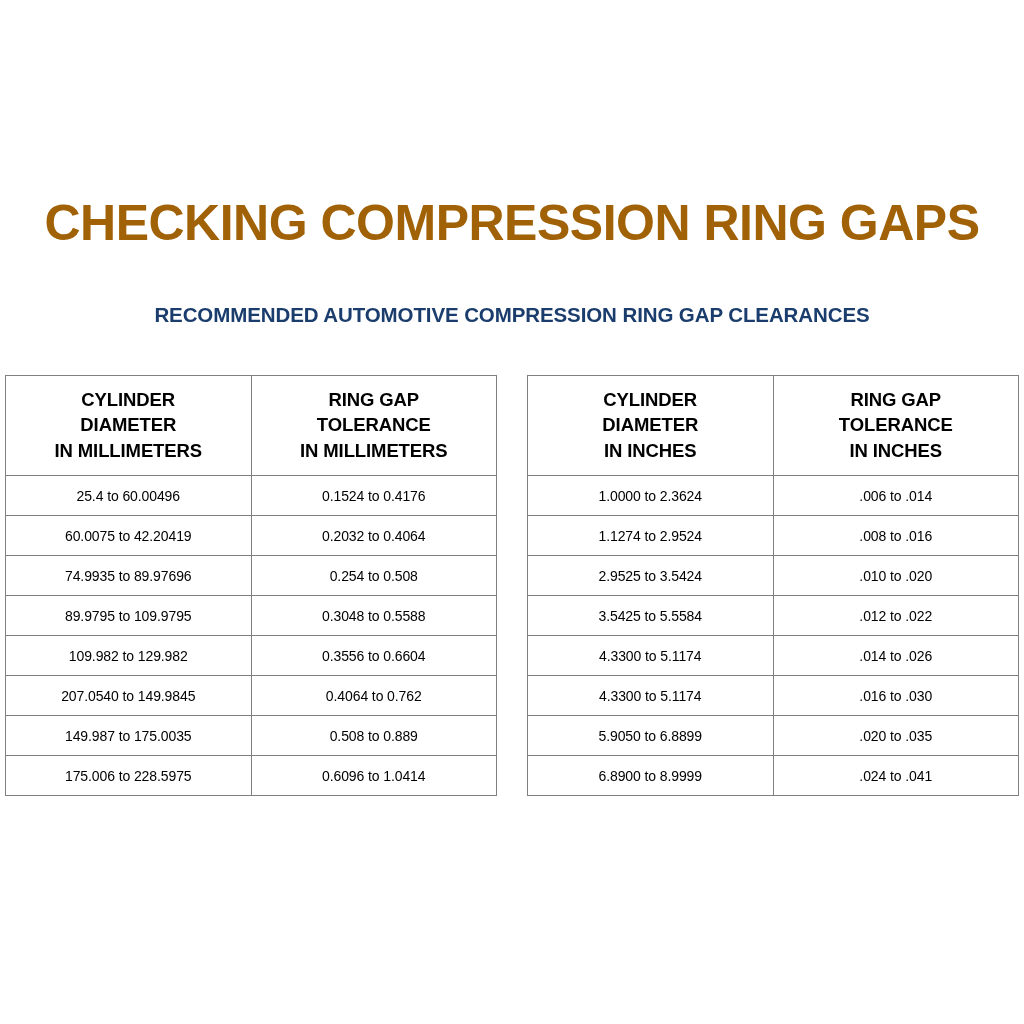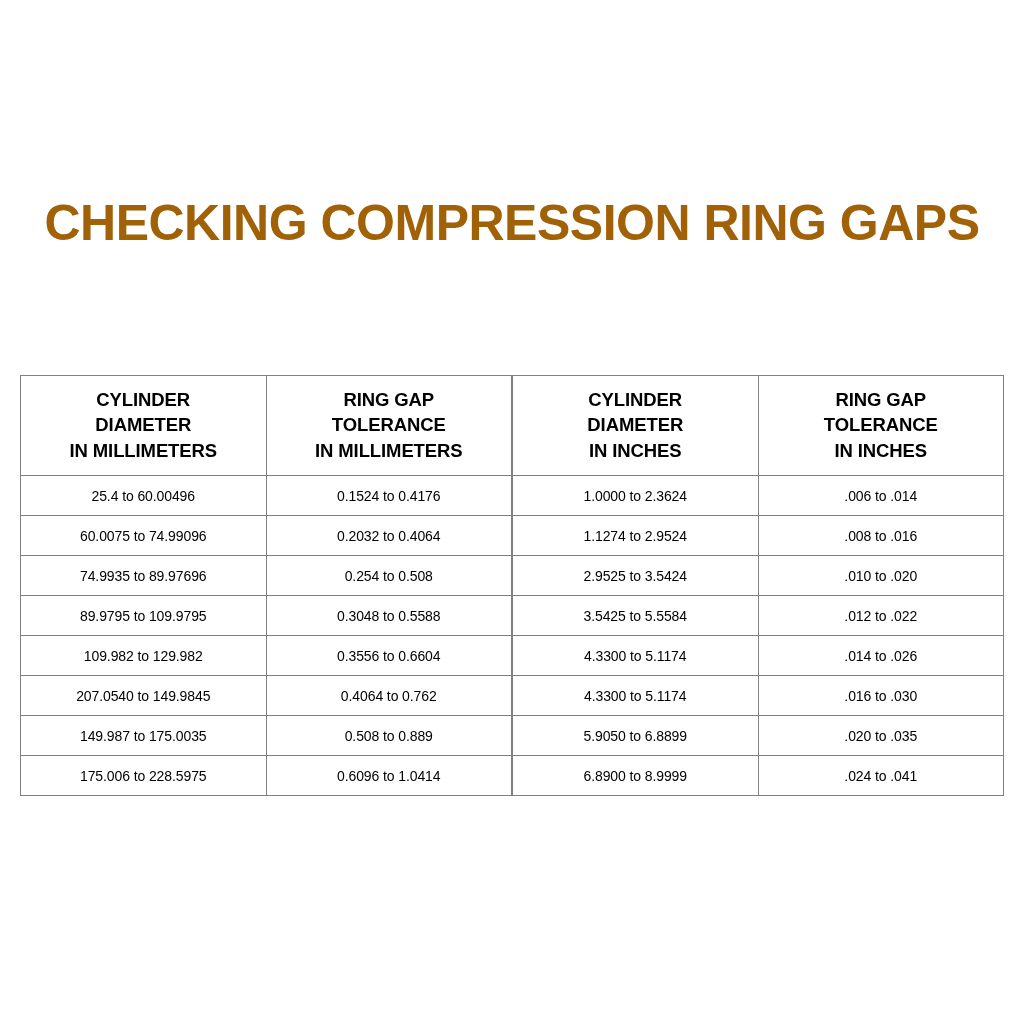--- a/index.html
+++ b/index.html
@@ -42,21 +42,21 @@
     font-weight: bold;
     letter-spacing: -0.1px;
     color: #1a3d6d;
   }
   .tables {
     position: absolute;
     top: 375px;
     left: 0;
     width: 1024px;
     display: flex;
-    justify-content: center;
+    justify-content: space-between;
     padding: 0 5px;
     box-sizing: border-box;
   }
   table.spec {
     border-collapse: collapse;
     table-layout: fixed;
     font-size: 17px;
   }
   table.spec.metric { width: 492px; }
   table.spec.imperial { width: 492px; }
@@ -82,20 +82,21 @@
   .hcell-line { display: block; }
   .col-a { width: 50%; }
   .col-b { width: 50%; }
 </style>
 </head>
 <body>
 
 <div class="page">
 
   <div class="title">CHECKING COMPRESSION RING GAPS</div>
+  <div class="subtitle">RECOMMENDED AUTOMOTIVE COMPRESSION RING GAP CLEARANCES</div>
 
   <div class="tables">
 
     <table class="spec metric">
       <colgroup>
           <col class="col-a">
           <col class="col-b">
         </colgroup>
       <thead>
         <tr>
@@ -110,21 +111,21 @@
             <span class="hcell-line">IN MILLIMETERS</span>
           </th>
         </tr>
       </thead>
       <tbody>
         <tr>
           <td>25.4 to 60.00496</td>
           <td>0.1524 to 0.4176</td>
         </tr>
         <tr>
-          <td>60.0075 to 74.99096</td>
+          <td>60.0075 to 42.20419</td>
           <td>0.2032 to 0.4064</td>
         </tr>
         <tr>
           <td>74.9935 to 89.97696</td>
           <td>0.254 to 0.508</td>
         </tr>
         <tr>
           <td>89.9795 to 109.9795</td>
           <td>0.3048 to 0.5588</td>
         </tr>

